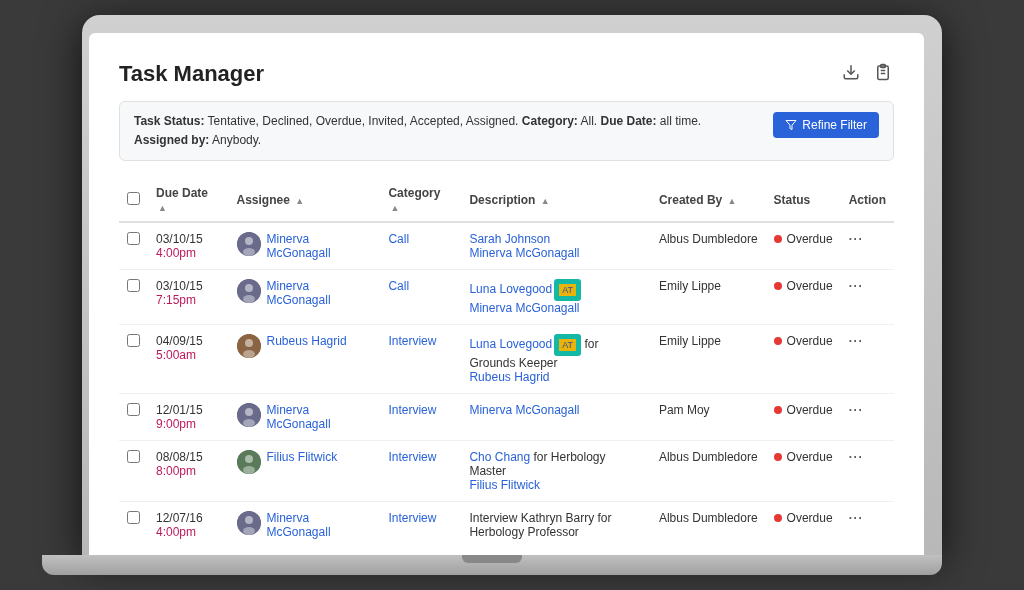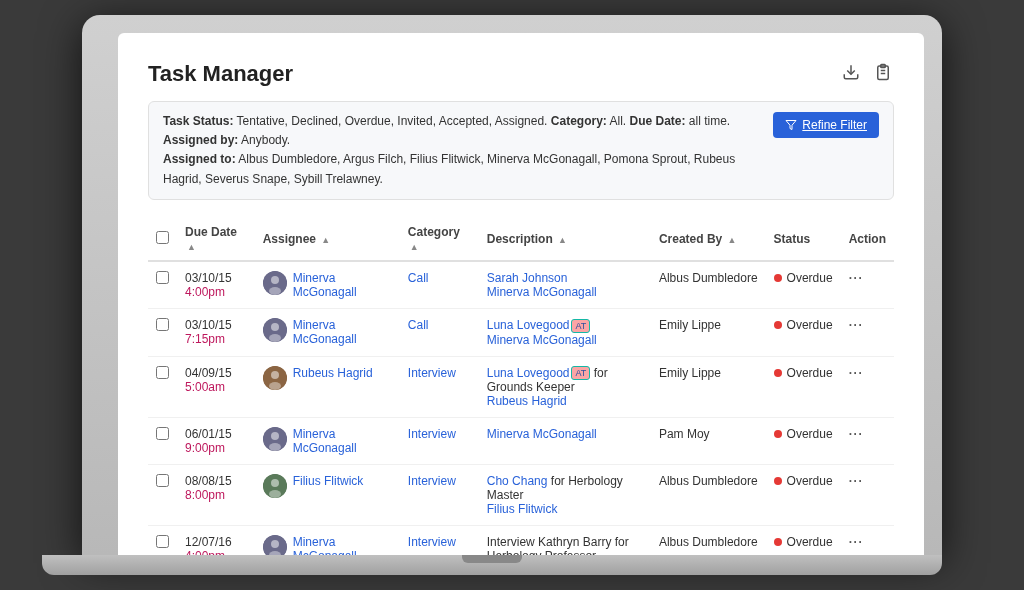--- a/index.html
+++ b/index.html
@@ -11,21 +11,21 @@
       width: 1024px;
       height: 590px;
       font-family: -apple-system, BlinkMacSystemFont, 'Segoe UI', Helvetica, Arial, sans-serif;
       overflow: hidden;
     }
     .laptop-outer {
       width: 860px;
       height: 540px;
       background: linear-gradient(180deg, #d0d0d0 0%, #b8b8b8 100%);
       border-radius: 18px 18px 0 0;
-      padding: 18px 18px 0 36px;
+      padding: 18px 18px 0 7px;
       box-shadow: 0 8px 40px rgba(0,0,0,0.7);
       position: relative;
     }
     .laptop-screen {
       background: #fff;
       border-radius: 6px 6px 0 0;
       width: 100%;
       height: 100%;
       overflow: hidden;
       position: relative;
@@ -101,21 +101,20 @@
       border: none;
       border-radius: 4px;
       padding: 6px 12px;
       font-size: 12px;
       cursor: pointer;
       white-space: nowrap;
       margin-left: 16px;
       display: flex;
       align-items: center;
       gap: 5px;
-      text-decoration: underline;
     }
     .refine-btn svg {
       width: 12px;
       height: 12px;
     }
     table {
       width: 100%;
       border-collapse: collapse;
       font-size: 12px;
     }
@@ -215,22 +214,22 @@
       letter-spacing: 1px;
     }
     .check-cell {
       width: 20px;
     }
     input[type="checkbox"] {
       cursor: pointer;
     }
     .tag-icon {
       display: inline-block;
-      background: #fca5a5;
-      border: 1px solid #14b8a6;
+      background: #eab308;
+      border: 5px solid #14b8a6;
       border-radius: 3px;
       font-size: 9px;
       padding: 1px 3px;
       color: #3050a0;
       margin-left: 2px;
       vertical-align: middle;
     }
   </style>
 </head>
 <body>
@@ -257,21 +256,20 @@
                 <line x1="9" y1="10" x2="15" y2="10"></line>
                 <line x1="9" y1="14" x2="15" y2="14"></line>
               </svg>
             </div>
           </div>
         </div>
 
         <div class="filter-bar">
           <div class="filter-text">
             <span><b>Task Status:</b> <span>Tentative, Declined, Overdue, Invited, Accepted, Assigned.</span> <b>Category:</b> <span>All.</span> <b>Due Date:</b> <span>all time.</span> <b>Assigned by:</b> <span>Anybody.</span></span><br>
-            <span><b>Assigned to:</b> <span>Albus Dumbledore, Argus Filch, Filius Flitwick, Minerva McGonagall, Pomona Sprout, Rubeus Hagrid, Severus Snape, Sybill Trelawney.</span></span>
           </div>
           <button class="refine-btn">
             <svg viewBox="0 0 24 24" fill="none" stroke="#fff" stroke-width="2">
               <polygon points="22 3 2 3 10 12.46 10 19 14 21 14 12.46 22 3"></polygon>
             </svg>
             <span>Refine Filter</span>
           </button>
         </div>
 
         <table>
@@ -373,21 +371,21 @@
                   <div class="status-cell">
                     <span class="status-dot"></span>
                     <span>Overdue</span>
                   </div>
                 </td>
                 <td class="action-cell">···</td>
               </tr>
               <tr>
                 <td class="check-cell"><input type="checkbox" style=""></td>
                 <td>
-                  <div class="due-date">06/01/15</div>
+                  <div class="due-date">12/01/15</div>
                   <div class="due-time">9:00pm</div>
                 </td>
                 <td>
                   <div class="assignee-cell">
                     <div class="avatar default">
                       <svg width="24" height="24" viewBox="0 0 24 24">
     <circle cx="12" cy="12" r="12" fill="#6a6a8a"></circle>
     <circle cx="12" cy="9" r="4" fill="rgba(255,255,255,0.5)"></circle>
     <ellipse cx="12" cy="20" rx="6" ry="4" fill="rgba(255,255,255,0.4)"></ellipse>
   </svg>

